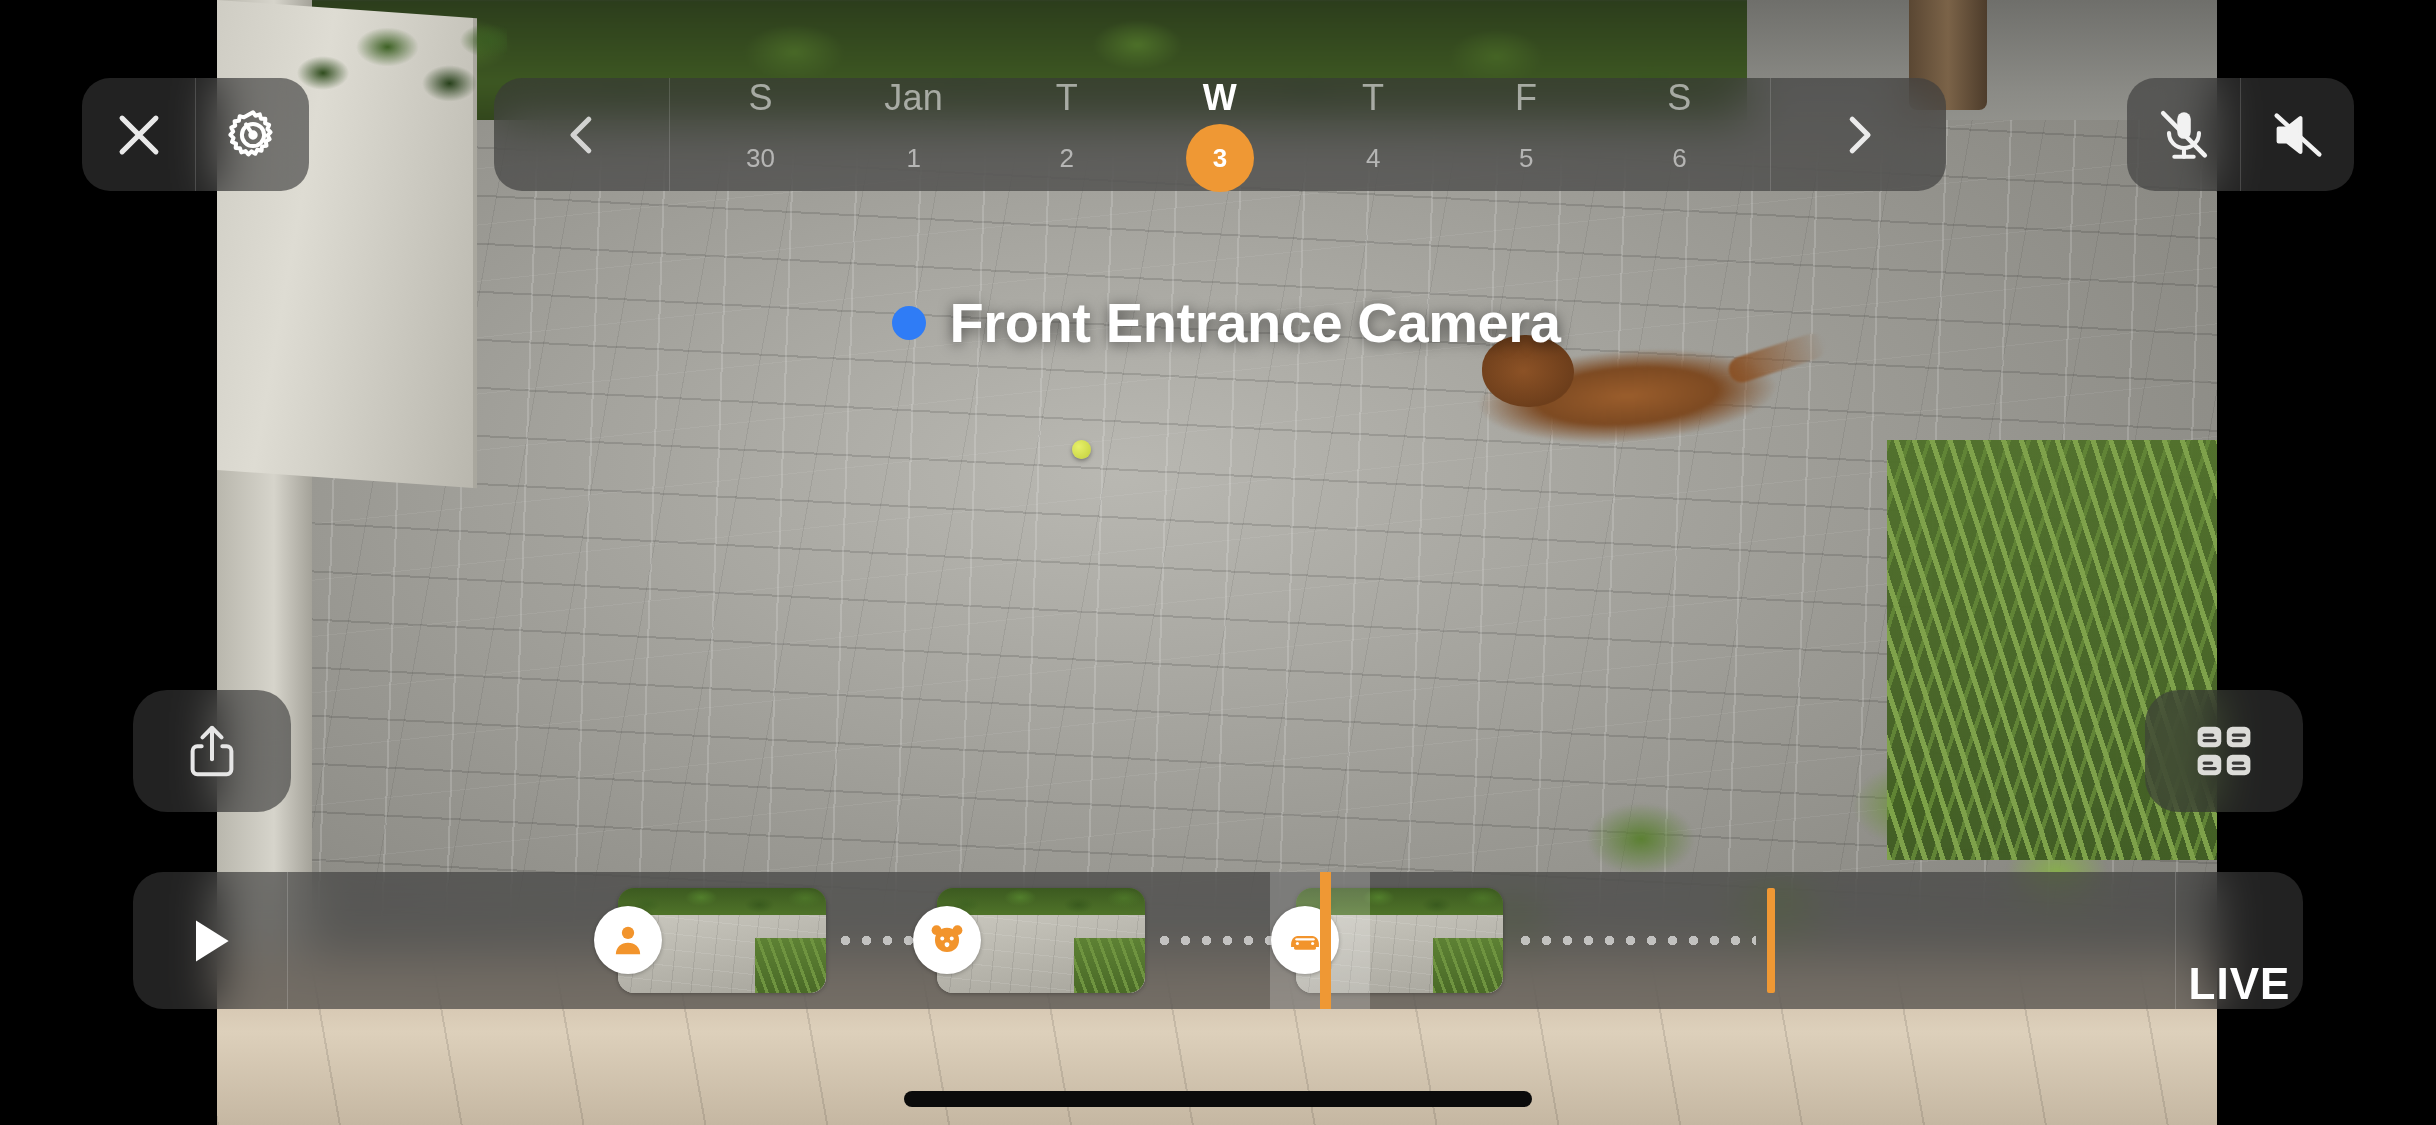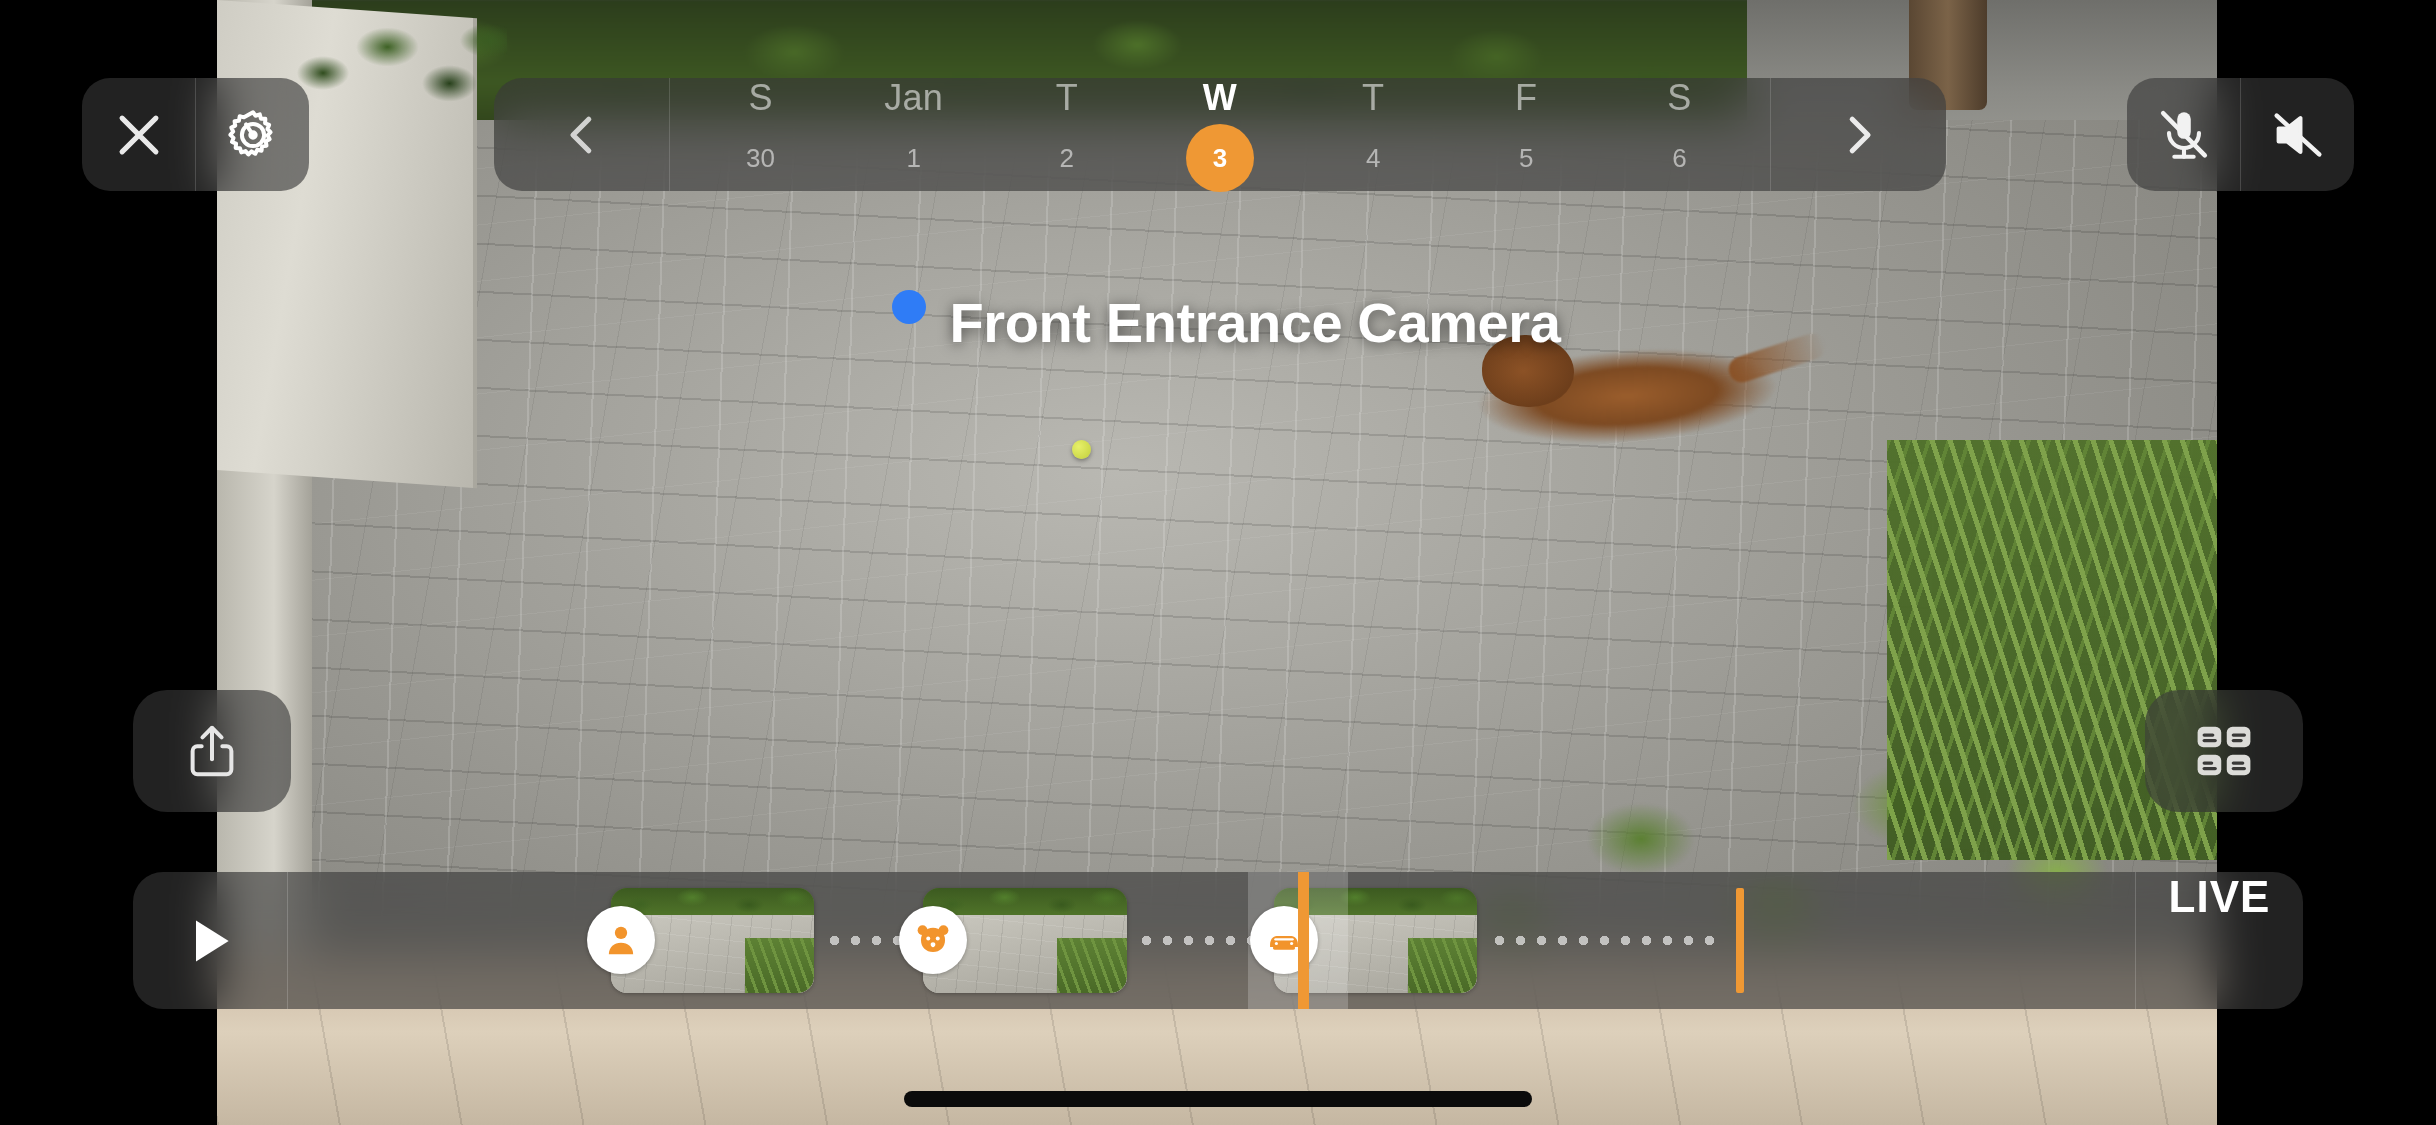--- a/index.html
+++ b/index.html
@@ -198,21 +198,21 @@
   .day.selected .num { background:#ef9834; color:#fff; font-weight:600; }
 
   
   #top-right-group {
     position:absolute; right:82px; top:78px; height:113px; border-radius:28px;
   }
 
   
   #camera-title {
     position:absolute; left:0; right:0; top:290px;
-    display:flex; justify-content:center; gap:24px;
+    display:flex; align-items:center; justify-content:center; gap:24px;
     text-shadow:0 2px 14px rgba(0,0,0,.55);
     padding-left:16px;
   }
   #status-dot { width:34px; height:34px; border-radius:50%; background:#2f7cf6; flex:0 0 auto; }
   #camera-title .label { font-size:56px; font-weight:600; color:#fff; letter-spacing:-.4px; }
 
   
   #share-button {
     position:absolute; left:133px; top:690px; width:158px; height:122px;
     border-radius:34px; justify-content:center; cursor:pointer;
@@ -229,21 +229,21 @@
     border-radius:30px; overflow:hidden; display:flex; align-items:stretch;
   }
   #play-button {
     width:155px; flex:0 0 auto; display:flex; align-items:center; justify-content:center;
     border-right:1px solid rgba(255,255,255,.18); cursor:pointer;
   }
   #track {
     flex:1 1 auto; position:relative; overflow:hidden; cursor:pointer;
   }
   #live-button {
-    width:168px; flex:0 0 auto; display:flex; align-items:flex-start; justify-content:center;
+    width:128px; flex:0 0 auto; display:flex; align-items:flex-end; justify-content:center;
     border-left:1px solid rgba(255,255,255,.18); cursor:pointer;
   }
   #live-button .live-text { font-size:44px; font-weight:700; color:#fff; letter-spacing:1px; }
 
   .clip {
     position:absolute; top:16px; height:105px; border-radius:16px; overflow:hidden;
     background:
       linear-gradient(180deg,#5f7a3a 0%,#5f7a3a 22%, #cfcdc4 22%, #b5b3aa 100%);
     box-shadow:0 1px 4px rgba(0,0,0,.3);
   }

